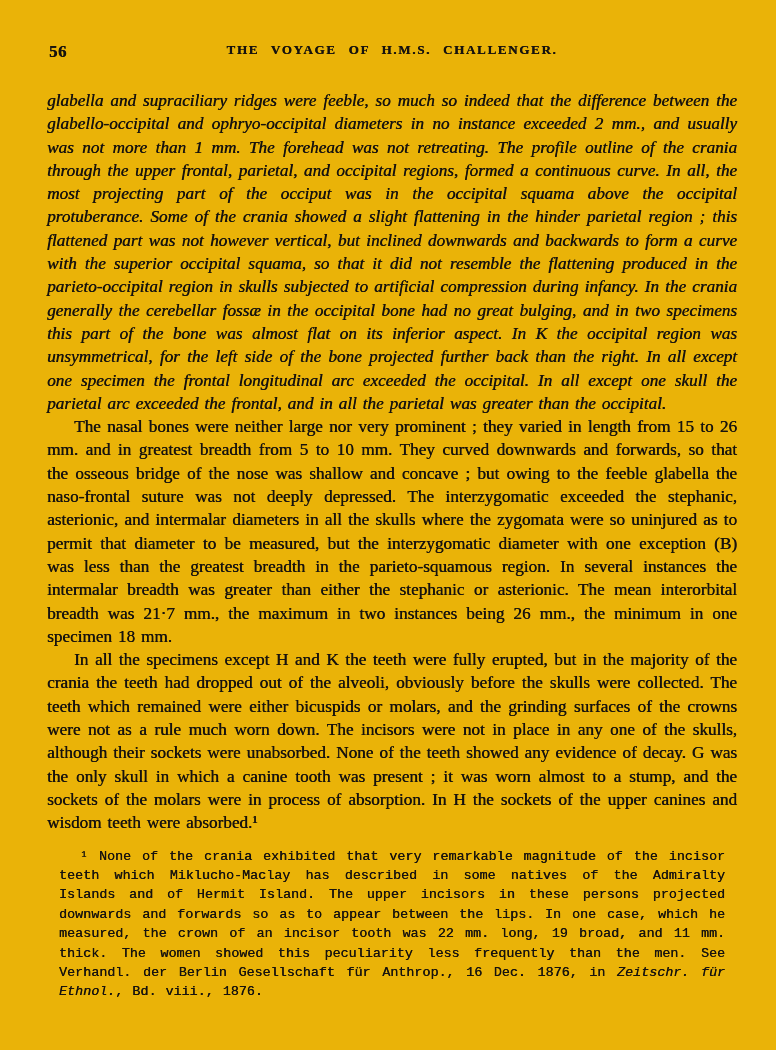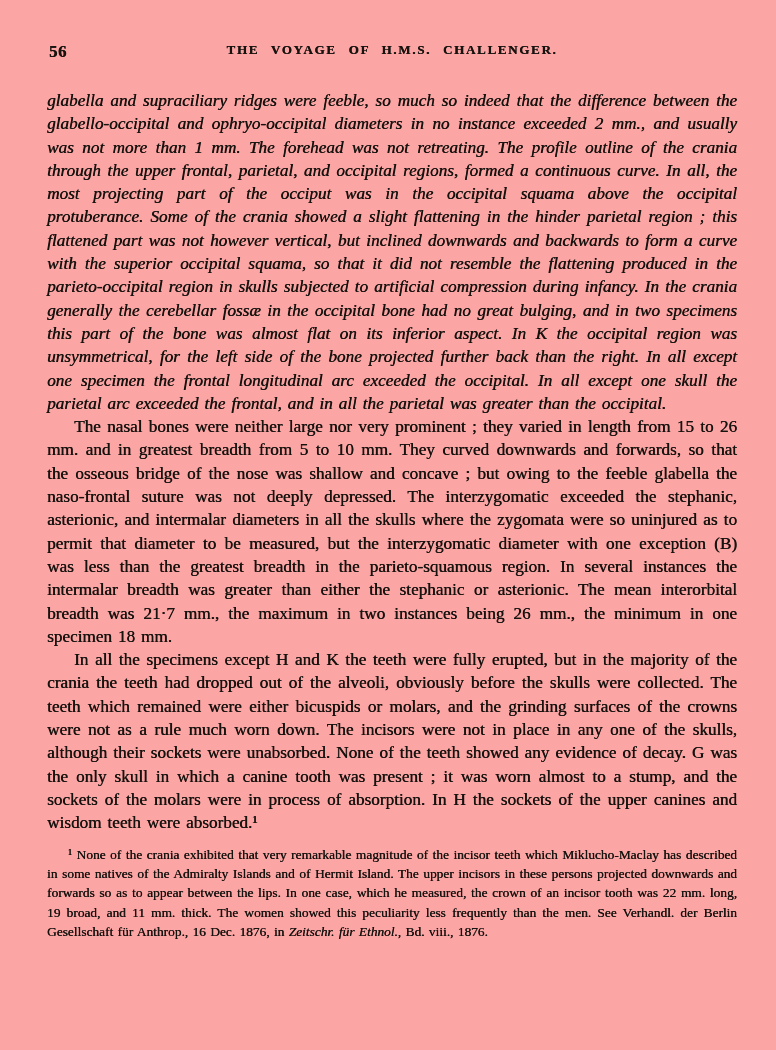--- a/index.html
+++ b/index.html
@@ -5,21 +5,21 @@
   html, body {
     margin: 0;
     padding: 0;
     background: #ffffff;
   }
   .page {
     position: relative;
     width: 776px;
     height: 1050px;
     box-sizing: border-box;
-    background: #fca5a5;
+    background: #eab308;
     color: #17130f;
     font-family: "Liberation Serif", "DejaVu Serif", serif;
     padding: 42px 39px 0 47px;
     overflow: hidden;
   }
   .running-header {
     position: relative;
     height: 21px;
     margin-bottom: 26px;
   }
@@ -58,22 +58,23 @@
   }
   .footnote {
     margin-top: 10px;
     font-size: 13.4px;
     line-height: 19.4px;
     text-align: justify;
     text-shadow: 0.3px 0 0 currentColor;
     word-spacing: 1px;
   }
   .fn-para {
-    margin: 0;
+    margin: 12px;
     text-indent: 21px;
+    font-family: Liberation Mono, monospace;
   }
   .fn-para i {
     font-style: italic;
   }
 </style>
 </head>
 <body>
 
 <div class="page">
 

